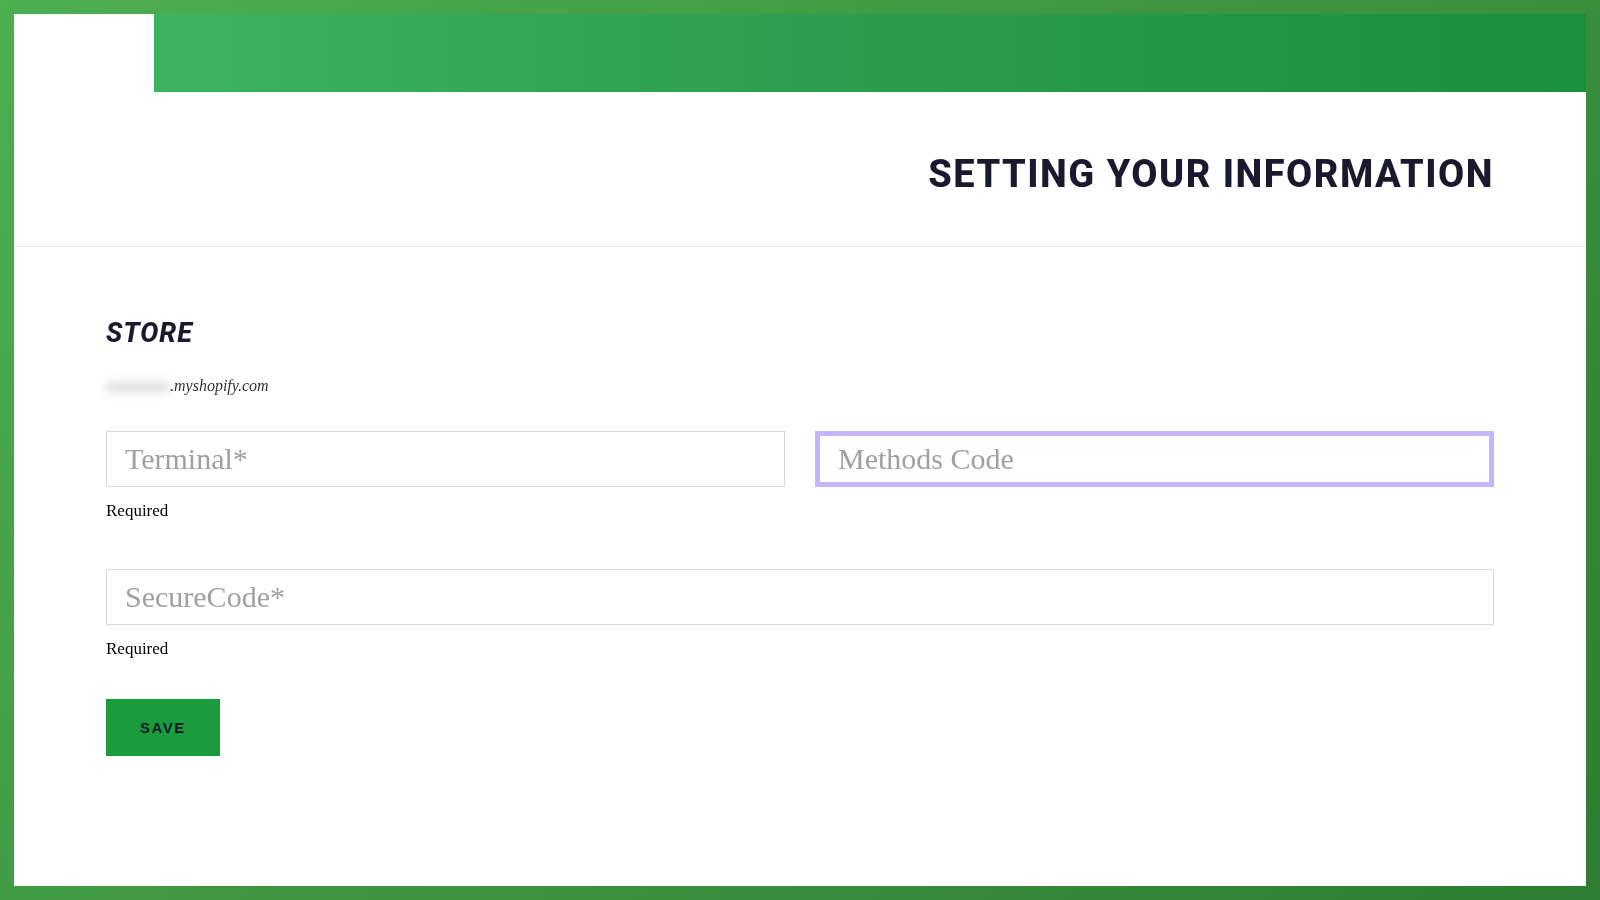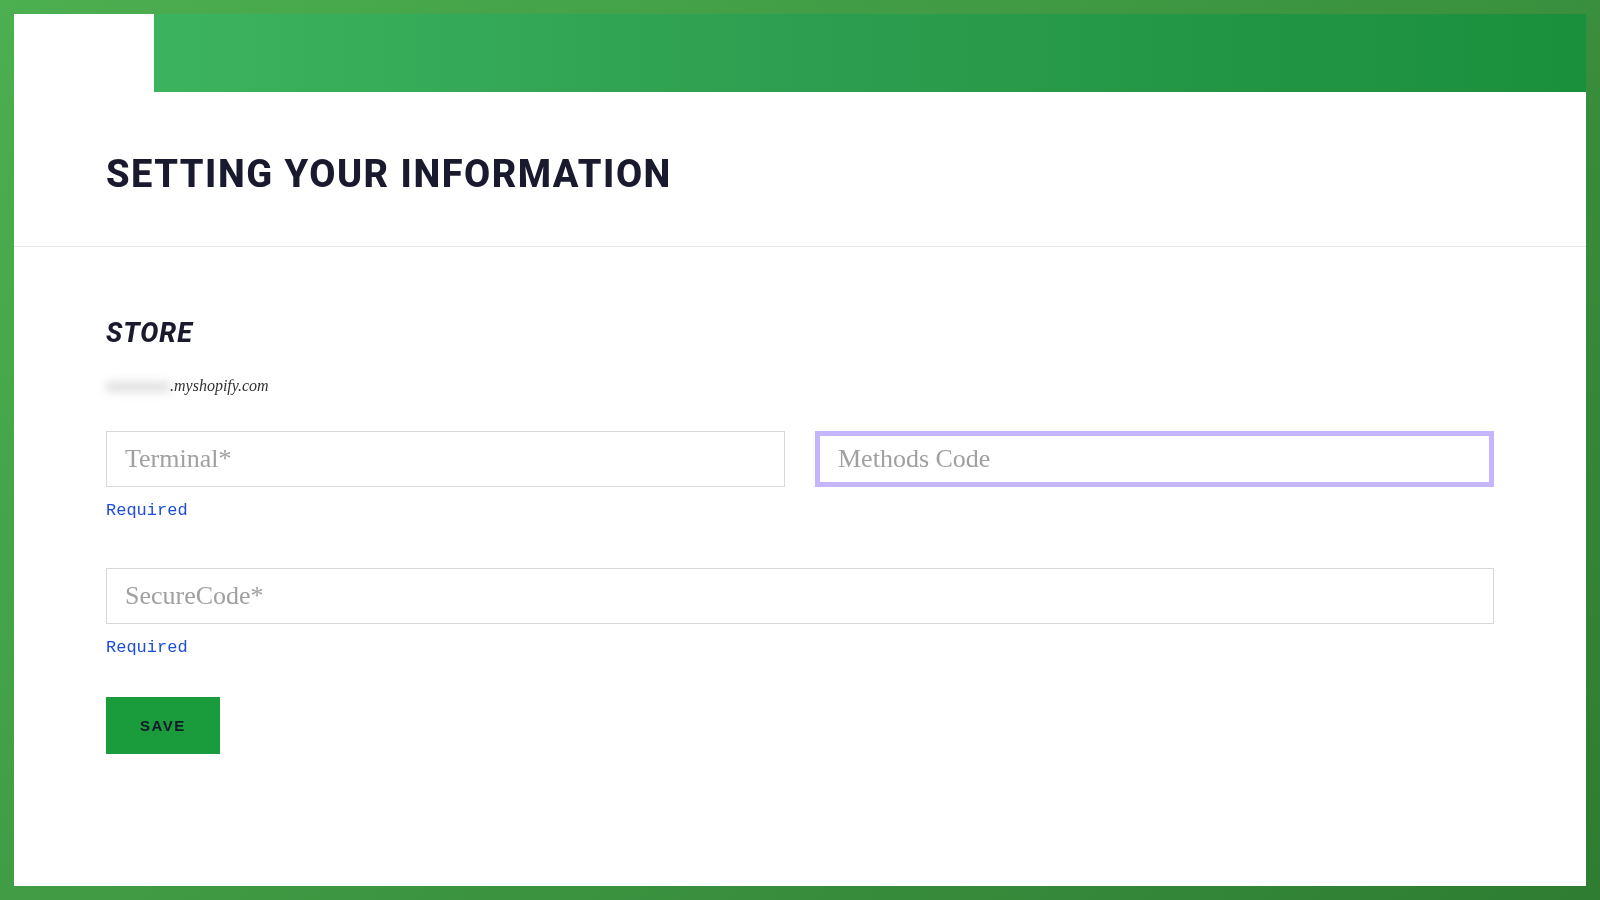--- a/index.html
+++ b/index.html
@@ -34,20 +34,21 @@
     }
     .page-title-section {
       padding: 60px 92px 50px 92px;
       border-bottom: 1px solid #e8e8e8;
     }
     .page-title {
       font-size: 38px;
       font-weight: 800;
       letter-spacing: 1.5px;
       color: #1a1a2e;
+      text-align: right;
     }
     .form-section {
       padding: 70px 92px 0 92px;
     }
     .section-heading {
       font-size: 27px;
       font-weight: 800;
       letter-spacing: 1px;
       color: #1a1a2e;
       margin-bottom: 28px;
@@ -73,37 +74,37 @@
     }
     .form-field {
       flex: 1;
     }
     .form-input {
       width: 100%;
       height: 56px;
       padding: 0 18px;
       font-family: Georgia, 'Times New Roman', serif;
       font-style: normal;
-      font-size: 26px;
+      font-size: 30px;
       color: #333;
       border: 1px solid #d8d8d8;
       background: white;
       outline: none;
     }
     .form-input::placeholder {
       color: #a0a0a0;
       font-style: normal;
     }
     .form-input.focused {
       border: 5px solid #c4b5fd;
     }
     .helper-text {
-      font-family: Liberation Mono, monospace;
+      font-family: Liberation Serif, serif;
       font-size: 17px;
-      color: #1d4ed8;
+      color: #000000;
       margin-top: 14px;
     }
     .form-row-full {
       margin-bottom: 40px;
     }
     .save-button {
       background: #1a9c3c;
       color: #0f172a;
       border: none;
       padding: 20px 34px;

